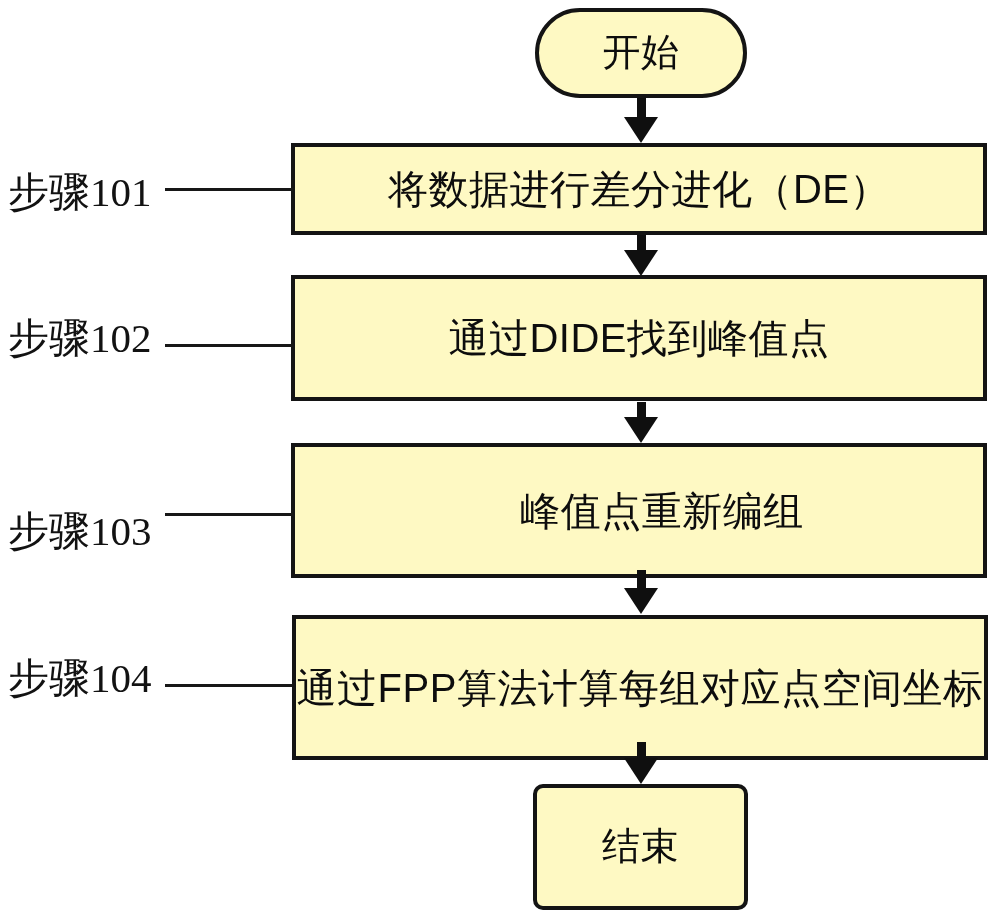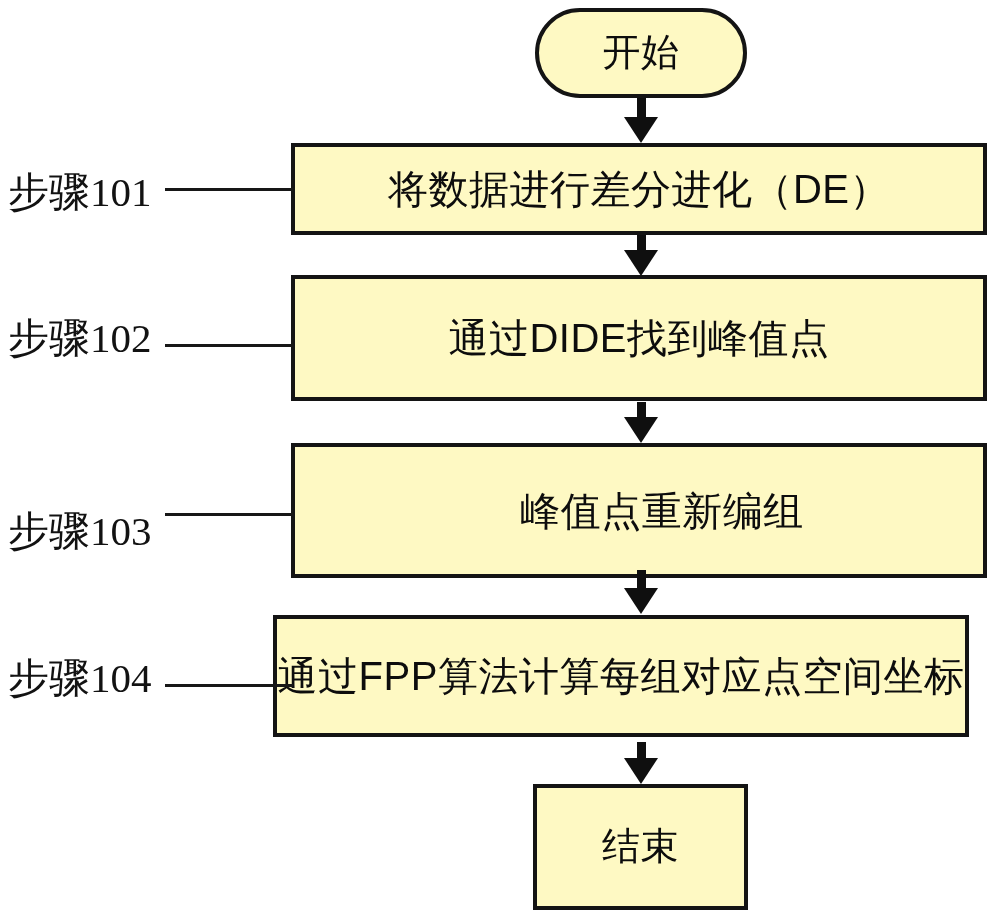--- a/index.html
+++ b/index.html
@@ -24,21 +24,21 @@
     border: 4px solid #141414;
     display: flex;
     align-items: center;
     justify-content: center;
     text-align: center;
   }
   .node.terminator-start {
     border-radius: 999px;
   }
   .node.process { border-radius: 0; }
-  .node.terminator-end { border-radius: 0; }
+  .node.terminator-end { border-radius: 10px; }
 
   .node-label {
     color: #0d0d0d;
     line-height: 1.1;
     letter-spacing: 0.5px;
     white-space: nowrap;
   }
 
   .start-label  { font-size: 38px; }
   .end-label    { font-size: 38px; }
@@ -125,21 +125,21 @@
   </div>
 
   <div class="step-caption" style="left:8px; top:487px;margin-top:24px;">步骤103</div>
   <div class="leader" style="left:165px; top:513px; width:128px;"></div>
 
   <div class="conn" style="left:637px; top:570px; width:9px; height:45px;">
     <div class="stem" style="height:21px;"></div>
     <div class="head" style="top:18px;"></div>
   </div>
 
-  <div class="node process" style="left:273px; top:615px; width:696px; height:122px;">
+  <div class="node process" style="left:292px; top:615px; width:696px; height:145px;">
     <span class="node-label proc-label">通过FPP算法计算每组对应点空间坐标</span>
   </div>
 
   <div class="step-caption" style="left:8px; top:658px;">步骤104</div>
   <div class="leader" style="left:165px; top:684px; width:128px;"></div>
 
   <div class="conn" style="left:637px; top:742px; width:9px; height:42px;">
     <div class="stem" style="height:19px;"></div>
     <div class="head" style="top:16px;"></div>
   </div>

